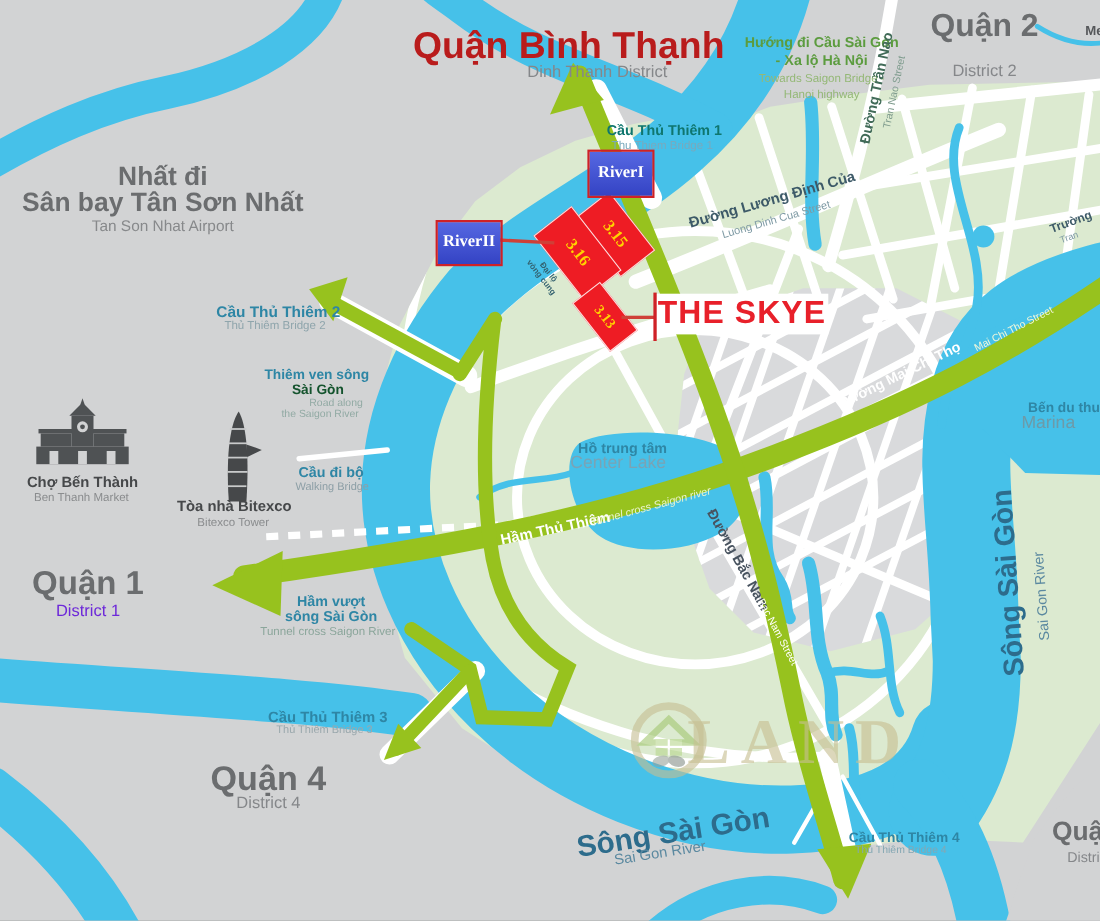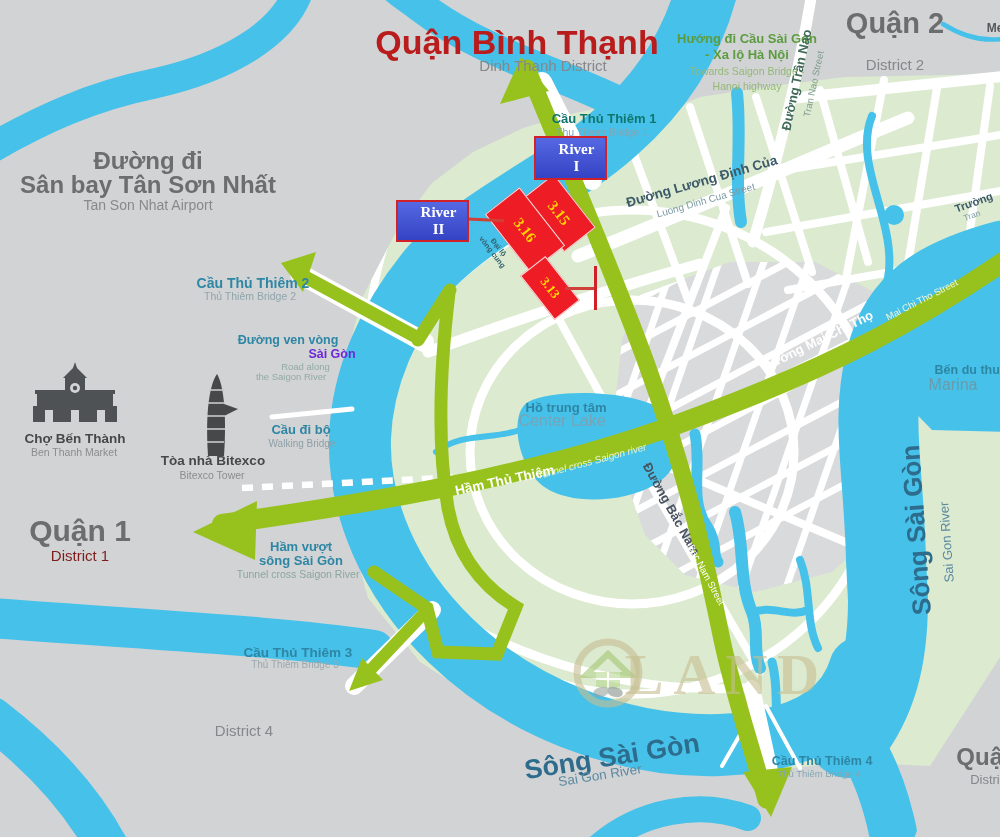--- a/index.html
+++ b/index.html
@@ -5,22 +5,22 @@
   html,body{margin:0;padding:0;background:#888;}
   #map{position:relative;width:1000px;height:837px;overflow:hidden;background:#d2d3d4;font-family:"Liberation Sans",sans-serif;}
   #base{position:absolute;left:0;top:0;z-index:1;}
   .lb{position:absolute;white-space:nowrap;line-height:1.08;text-align:center;transform:translate(-50%,-50%);z-index:20;}
   .b{font-weight:bold;}
   .blk{position:absolute;z-index:10;background:#ee1c24;border:1px solid rgba(255,255,255,.85);
        display:flex;align-items:center;justify-content:center;color:#ffd400;font-weight:bold;
        font-family:"Liberation Serif",serif;}
   .rvbox{position:absolute;z-index:15;background:linear-gradient(180deg,#5668e2,#3443c4);
          border:2px solid #cf2127;color:#fff;font-family:"Liberation Serif",serif;font-weight:bold;
-         font-size:15px;text-align:center;line-height:1.15;display:flex;flex-direction:column;
-         align-items:center;justify-content:center;padding-left:12px;}
+         font-size:15px;text-align:center;line-height:1.15;display:flex;
+         align-items:center;justify-content:center;}
   .redline{position:absolute;background:#cf4038;z-index:12;}
   #skye-box{position:absolute;left:596px;top:267px;width:157px;height:37px;background:#ffffff;
             z-index:15;display:flex;align-items:center;justify-content:center;color:#e8202a;
             font-weight:bold;font-size:29px;letter-spacing:1px;}
   #skye-bar{position:absolute;left:594px;top:266px;width:3px;height:44px;background:#cf2127;z-index:16;}
   #wm-text{position:absolute;left:727px;top:674px;transform:translate(-50%,-50%);z-index:8;
            font-family:"Liberation Serif",serif;font-weight:bold;font-size:58px;letter-spacing:10px;
            color:rgba(198,190,146,0.62);z-index:8;}
   #dai-lo{z-index:5;font-size:7.5px;color:#33616f;font-weight:bold;}
 </style>
@@ -194,21 +194,21 @@
 <div class="lb" style="left:747px;top:87px;font-size:10.5px;color:#94b876;">Hanoi highway</div>
 
 <div class="lb b" style="left:895px;top:24px;font-size:29px;color:#6b6d6f;">Quận 2</div>
 <div class="lb" style="left:895px;top:65px;font-size:15px;color:#85878a;text-align:right;">District 2</div>
 
 <div class="lb b" style="left:995px;top:28px;font-size:12px;color:#55575a;">Me</div>
 
 <div class="lb b" style="left:797px;top:80px;font-size:13px;color:#416b58;transform:translate(-50%,-50%) rotate(-78deg);">Đường Trần Nao</div>
 <div class="lb" style="left:814px;top:84px;font-size:9.5px;color:#7f9c8e;transform:translate(-50%,-50%) rotate(-78deg);">Tran Nao Street</div>
 
-<div class="lb b" style="left:148px;top:161px;font-size:24px;color:#6b6d6f;">Đường đi</div>
+<div class="lb b" style="left:148px;top:161px;font-size:24px;color:#6b6d6f;">Nhất đi</div>
 <div class="lb b" style="left:148px;top:185px;font-size:24px;color:#6b6d6f;">Sân bay Tân Sơn Nhất</div>
 <div class="lb" style="left:148px;top:206px;font-size:14px;color:#87898b;">Tan Son Nhat Airport</div>
 
 <div class="lb b" style="left:604px;top:119px;font-size:13px;color:#0f766e;">Cầu Thủ Thiêm 1</div>
 <div class="lb" style="left:602px;top:133px;font-size:10.5px;color:#79a9bd;">Thu Thiem Bridge 1</div>
 
 <div class="lb b" style="left:702px;top:182px;font-size:13.5px;color:#3d5a68;transform:translate(-50%,-50%) rotate(-16deg);">Đường Lương Định Của</div>
 <div class="lb" style="left:706px;top:201px;font-size:10px;color:#7e9aa4;transform:translate(-50%,-50%) rotate(-16deg);">Luong Dinh Cua Street</div>
 
 <div class="lb b" style="left:974px;top:203px;font-size:11px;color:#3d5a68;transform:translate(-50%,-50%) rotate(-20deg);">Trường</div>
@@ -234,40 +234,41 @@
 </div>
 <div class="blk" style="left:488px;top:208px;width:72px;height:42px;font-size:15px;transform:rotate(52deg);">
   <span>3.16</span>
 </div>
 <div class="blk" style="left:522px;top:272px;width:54px;height:30px;font-size:13px;transform:rotate(52deg);">
   <span>3.13</span>
 </div>
 
 <div class="redline" style="left:565px;top:287px;width:32px;height:3px;"></div>
 <div id="skye-bar"></div>
+<div id="skye-box">THE SKYE</div>
 
 <div class="lb b" style="left:253px;top:284px;font-size:14px;color:#2e86a5;">Cầu Thủ Thiêm 2</div>
 <div class="lb" style="left:250px;top:297px;font-size:10.5px;color:#8fa5ac;">Thủ Thiêm Bridge 2</div>
 
-<div class="lb b" style="left:288px;top:341px;font-size:12.5px;color:#2e86a5;">Đường ven vòng</div>
-<div class="lb b" style="left:289px;top:355px;font-size:12.5px;color:#6d28d9;margin-left:43px;">Sài Gòn</div>
+<div class="lb b" style="left:288px;top:341px;font-size:12.5px;color:#2e86a5;">Thiêm ven sông</div>
+<div class="lb b" style="left:289px;top:355px;font-size:12.5px;color:#14532d;">Sài Gòn</div>
 <div class="lb" style="left:288px;top:367px;font-size:9.5px;color:#92aaa4;padding-left:35px;">Road along</div>
 <div class="lb" style="left:291px;top:377px;font-size:9.5px;color:#92aaa4;">the Saigon River</div>
 
 <div class="lb b" style="left:301px;top:430px;font-size:13px;color:#2e86a5;">Cầu đi bộ</div>
 <div class="lb" style="left:302px;top:444px;font-size:10px;color:#8d9fa6;">Walking Bridge</div>
 
 <div class="lb b" style="left:75px;top:439px;font-size:13.5px;color:#46484a;">Chợ Bến Thành</div>
 <div class="lb" style="left:74px;top:453px;font-size:10.5px;color:#8a8c8e;">Ben Thanh Market</div>
 
 <div class="lb b" style="left:213px;top:461px;font-size:13.5px;color:#46484a;">Tòa nhà Bitexco</div>
 <div class="lb" style="left:212px;top:476px;font-size:10.5px;color:#8a8c8e;">Bitexco Tower</div>
 
 <div class="lb b" style="left:80px;top:531px;font-size:30px;color:#6b6d6f;">Quận 1</div>
-<div class="lb" style="left:80px;top:556px;font-size:15px;color:#7f1d1d;">District 1</div>
+<div class="lb" style="left:80px;top:556px;font-size:15px;color:#6d28d9;">District 1</div>
 
 <div class="lb b" style="left:301px;top:547px;font-size:13px;color:#2e86a5;">Hầm vượt</div>
 <div class="lb b" style="left:301px;top:561px;font-size:13px;color:#2e86a5;">sông Sài Gòn</div>
 <div class="lb" style="left:298px;top:575px;font-size:10.5px;color:#8ba69b;">Tunnel cross Saigon River</div>
 
 <div class="lb b" style="left:505px;top:481px;font-size:13.5px;color:#ffffff;transform:translate(-50%,-50%) rotate(-12deg);">Hầm Thủ Thiêm</div>
 <div class="lb" style="left:592px;top:462px;font-size:10px;font-style:italic;color:#e9f4cd;transform:translate(-50%,-50%) rotate(-15deg);">Tunnel cross Saigon river</div>
 
 <div class="lb b" style="left:818px;top:341px;font-size:13px;color:#ffffff;transform:translate(-50%,-50%) rotate(-26deg);">Đường Mai Chí Thọ</div>
 <div class="lb" style="left:922px;top:300px;font-size:9.5px;color:#f0f7da;transform:translate(-50%,-50%) rotate(-27deg);">Mai Chi Tho Street</div>
@@ -280,20 +281,21 @@
 
 <div class="lb b" style="left:958px;top:371px;font-size:12.5px;color:#2e86a5;padding-left:40px;">Bến du thuyền</div>
 <div class="lb" style="left:953px;top:385px;font-size:16px;color:#6d9aa8;">Marina</div>
 
 <div class="lb b" style="left:916px;top:530px;font-size:26px;color:#2d6c8c;transform:translate(-50%,-50%) rotate(-94deg);">Sông Sài Gòn</div>
 <div class="lb" style="left:947px;top:542px;font-size:13px;color:#5b89a0;transform:translate(-50%,-50%) rotate(-94deg);">Sai Gon River</div>
 
 <div class="lb b" style="left:298px;top:653px;font-size:13.5px;color:#2e86a5;">Cầu Thủ Thiêm 3</div>
 <div class="lb" style="left:295px;top:665px;font-size:10px;color:#9aa8ad;">Thủ Thiêm Bridge 3</div>
 
+<div class="lb b" style="left:244px;top:708px;font-size:31px;color:#6b6d6f;">Quận 4</div>
 <div class="lb" style="left:244px;top:731px;font-size:15px;color:#85878a;">District 4</div>
 
 <div class="lb b" style="left:612px;top:757px;font-size:27px;color:#2d6c8c;transform:translate(-50%,-50%) rotate(-9deg);">Sông Sài Gòn</div>
 <div class="lb" style="left:600px;top:776px;font-size:13.5px;color:#5b89a0;transform:translate(-50%,-50%) rotate(-9deg);">Sai Gon River</div>
 
 <div class="lb b" style="left:822px;top:762px;font-size:12.5px;color:#2e86a5;">Cầu Thủ Thiêm 4</div>
 <div class="lb" style="left:819px;top:774px;font-size:9.5px;color:#84a7b3;">Thủ Thiêm Bridge 4</div>
 
 <div class="lb b" style="left:987px;top:757px;font-size:24px;color:#6b6d6f;">Quận</div>
 <div class="lb" style="left:990px;top:780px;font-size:13px;color:#85878a;">District</div>

